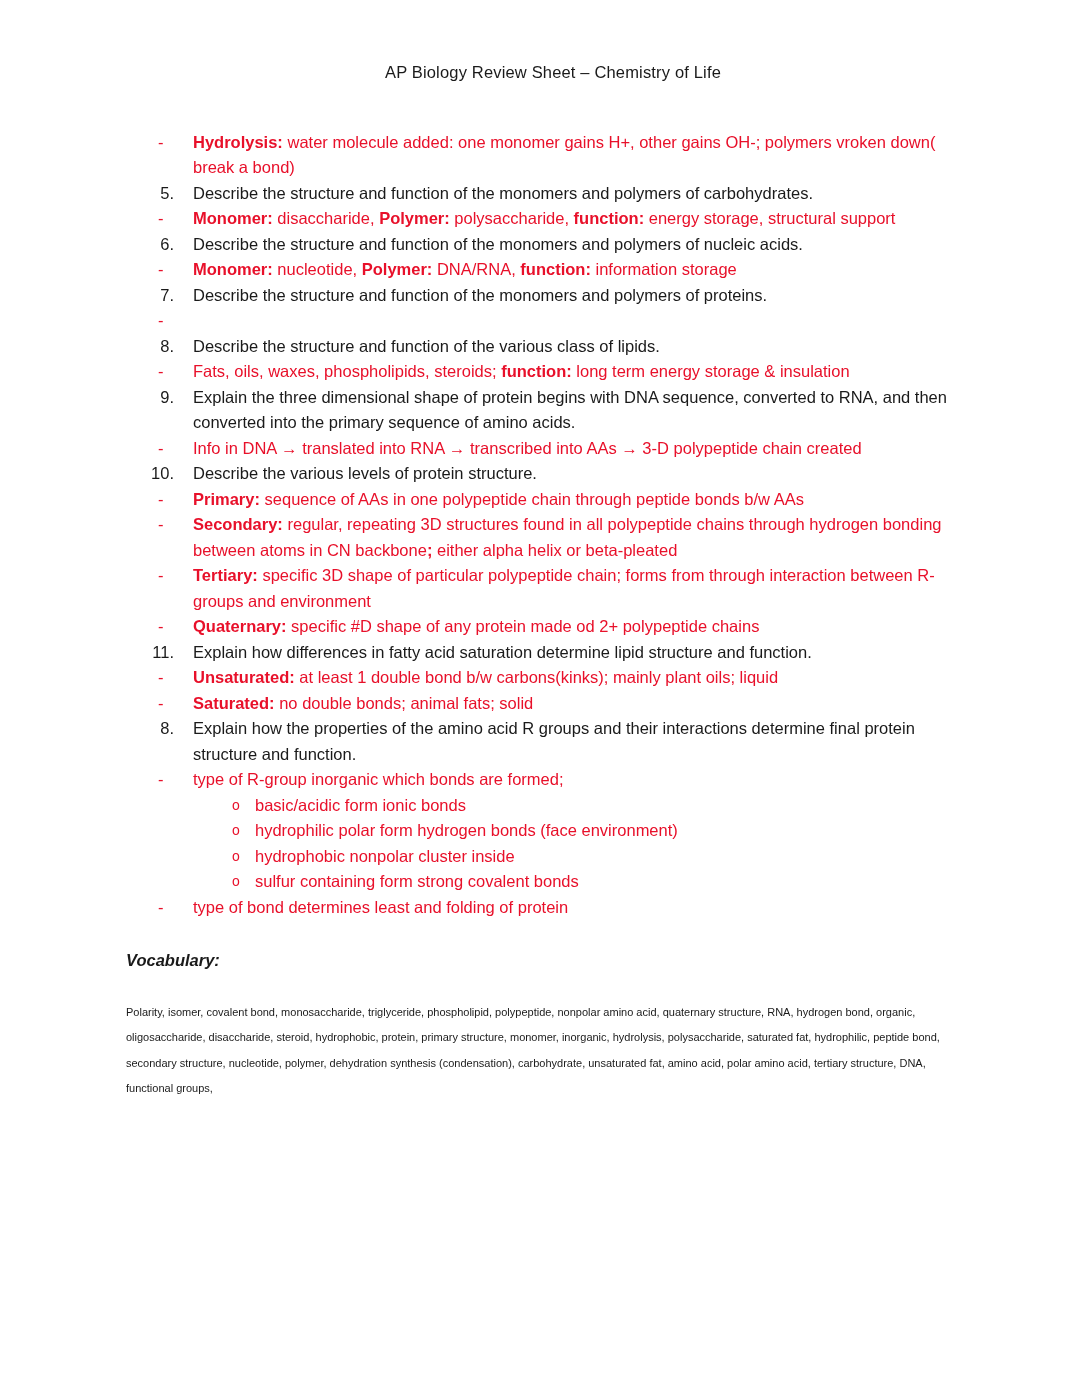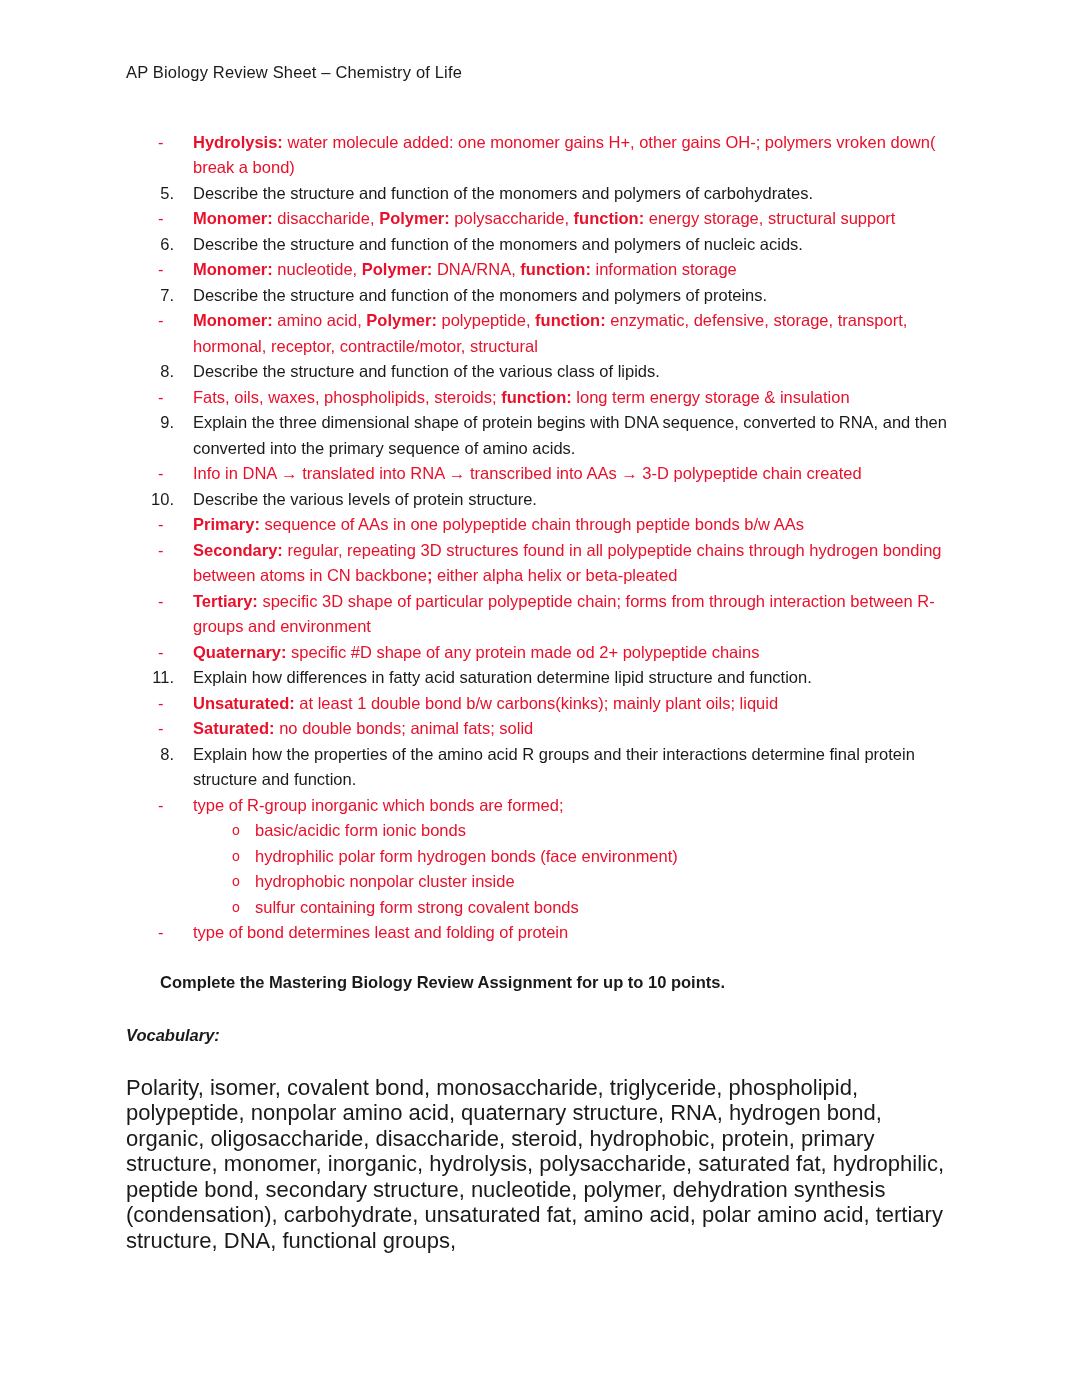--- a/index.html
+++ b/index.html
@@ -21,20 +21,21 @@
     height: 1397px;
     box-sizing: border-box;
     padding: 60px 100px 0 126px;
   }
   .doc-header {
     font-size: 16.5px;
     line-height: 25.5px;
     color: #1a1a1a;
     margin: 0 0 44px 0;
     letter-spacing: 0.01em;
+    text-align: center;
   }
 
   
   .outline {
     margin: 0;
     padding: 0;
     list-style: none;
   }
   .row {
     position: relative;
@@ -92,21 +93,21 @@
   }
   .vocab-heading {
     font-size: 16.5px;
     line-height: 25.5px;
     font-weight: bold;
     color: #1a1a1a;
     margin: 28px 0 0 0;
     font-style: italic;
   }
   .vocab-body {
-    font-size: 22px;
+    font-size: 11px;
     line-height: 25.5px;
     color: #1a1a1a;
     margin: 26px 0 0 0;
     max-width: 840px;
     text-align: left;
   }
 </style>
 </head>
 <body>
 
@@ -114,21 +115,21 @@
 
   <div class="doc-header">AP Biology Review Sheet – Chemistry of Life</div>
 
   <div class="outline" id="outline-root">
       <div class="row lvl1 dash-row"><span class="marker dash">-</span><span class="red"><span class="b">Hydrolysis:</span><span> water molecule added: one monomer gains H+, other gains OH-; polymers vroken down( break a bond)</span></span></div>
       <div class="row lvl1 num-row"><span class="marker num">5.</span><span class="black"><span>Describe the structure and function of the monomers and polymers of carbohydrates.</span></span></div>
       <div class="row lvl1 dash-row"><span class="marker dash">-</span><span class="red"><span class="b">Monomer:</span><span> disaccharide, </span><span class="b">Polymer:</span><span> polysaccharide, </span><span class="b">function:</span><span> energy storage, structural support</span></span></div>
       <div class="row lvl1 num-row"><span class="marker num">6.</span><span class="black"><span>Describe the structure and function of the monomers and polymers of nucleic acids.</span></span></div>
       <div class="row lvl1 dash-row"><span class="marker dash">-</span><span class="red"><span class="b">Monomer:</span><span> nucleotide, </span><span class="b">Polymer:</span><span> DNA/RNA, </span><span class="b">function:</span><span> information storage</span></span></div>
       <div class="row lvl1 num-row"><span class="marker num">7.</span><span class="black"><span>Describe the structure and function of the monomers and polymers of proteins.</span></span></div>
-      <div class="row lvl1 dash-row"><span class="marker dash">-</span><span class="red"><span class="b">Monomer:</span><span> amino acid, </span><span class="b">Polymer:</span><span> polypeptide, </span><span class="b">function:</span><span> enzymatic, defensive, storage, transport, hormonal, receptor, contractile/motor, structural</span></span></div>
+      <div class="row lvl1 dash-row"><span class="marker dash">-</span></div>
       <div class="row lvl1 num-row"><span class="marker num">8.</span><span class="black"><span>Describe the structure and function of the various class of lipids.</span></span></div>
       <div class="row lvl1 dash-row"><span class="marker dash">-</span><span class="red"><span>Fats, oils, waxes, phospholipids, steroids; </span><span class="b">function:</span><span> long term energy storage &amp; insulation</span></span></div>
       <div class="row lvl1 num-row"><span class="marker num">9.</span><span class="black"><span>Explain the three dimensional shape of protein begins with DNA sequence, converted to RNA, and then converted into the primary sequence of amino acids.</span></span></div>
       <div class="row lvl1 dash-row"><span class="marker dash">-</span><span class="red"><span>Info in DNA → translated into RNA → transcribed into AAs → 3-D polypeptide chain created</span></span></div>
       <div class="row lvl1 num-row"><span class="marker num">10.</span><span class="black"><span>Describe the various levels of protein structure.</span></span></div>
       <div class="row lvl1 dash-row"><span class="marker dash">-</span><span class="red"><span class="b">Primary:</span><span> sequence of AAs in one polypeptide chain through peptide bonds b/w AAs</span></span></div>
       <div class="row lvl1 dash-row"><span class="marker dash">-</span><span class="red"><span class="b">Secondary:</span><span> regular, repeating 3D structures found in all polypeptide chains through hydrogen bonding between atoms in CN backbone</span><span class="b">;</span><span> either alpha helix or beta-pleated</span></span></div>
       <div class="row lvl1 dash-row"><span class="marker dash">-</span><span class="red"><span class="b">Tertiary:</span><span> specific 3D shape of particular polypeptide chain; forms from through interaction between R-groups and environment</span></span></div>
       <div class="row lvl1 dash-row"><span class="marker dash">-</span><span class="red"><span class="b">Quaternary:</span><span> specific #D shape of any protein made od 2+ polypeptide chains</span></span></div>
       <div class="row lvl1 num-row"><span class="marker num">11.</span><span class="black"><span>Explain how differences in fatty acid saturation determine lipid structure and function.</span></span></div>
@@ -136,19 +137,18 @@
       <div class="row lvl1 dash-row"><span class="marker dash">-</span><span class="red"><span class="b">Saturated:</span><span> no double bonds; animal fats; solid</span></span></div>
       <div class="row lvl1 num-row"><span class="marker num">8.</span><span class="black"><span>Explain how the properties of the amino acid R groups and their interactions determine final protein structure and function.</span></span></div>
       <div class="row lvl1 dash-row"><span class="marker dash">-</span><span class="red"><span>type of R-group inorganic which bonds are formed;</span></span></div>
       <div class="row lvl2 dash-row"><span class="marker circ">o</span><span class="red"><span>basic/acidic form ionic bonds</span></span></div>
       <div class="row lvl2 dash-row"><span class="marker circ">o</span><span class="red"><span>hydrophilic polar form hydrogen bonds (face environment)</span></span></div>
       <div class="row lvl2 dash-row"><span class="marker circ">o</span><span class="red"><span>hydrophobic nonpolar cluster inside</span></span></div>
       <div class="row lvl2 dash-row"><span class="marker circ">o</span><span class="red"><span>sulfur containing form strong covalent bonds</span></span></div>
       <div class="row lvl1 dash-row"><span class="marker dash">-</span><span class="red"><span>type of bond determines least and folding of protein</span></span></div>
     </div>
 
-  <div class="bold-note">Complete the Mastering Biology Review Assignment for up to 10 points.</div>
 
   <div class="vocab-heading">Vocabulary:</div>
 
   <div class="vocab-body">Polarity, isomer, covalent bond, monosaccharide, triglyceride, phospholipid, polypeptide, nonpolar amino acid, quaternary structure, RNA, hydrogen bond, organic, oligosaccharide, disaccharide, steroid, hydrophobic, protein, primary structure, monomer, inorganic, hydrolysis, polysaccharide, saturated fat, hydrophilic, peptide bond, secondary structure, nucleotide, polymer, dehydration synthesis (condensation), carbohydrate, unsaturated fat, amino acid, polar amino acid, tertiary structure, DNA, functional groups,</div>
 
 </div>
 
 </body></html>

